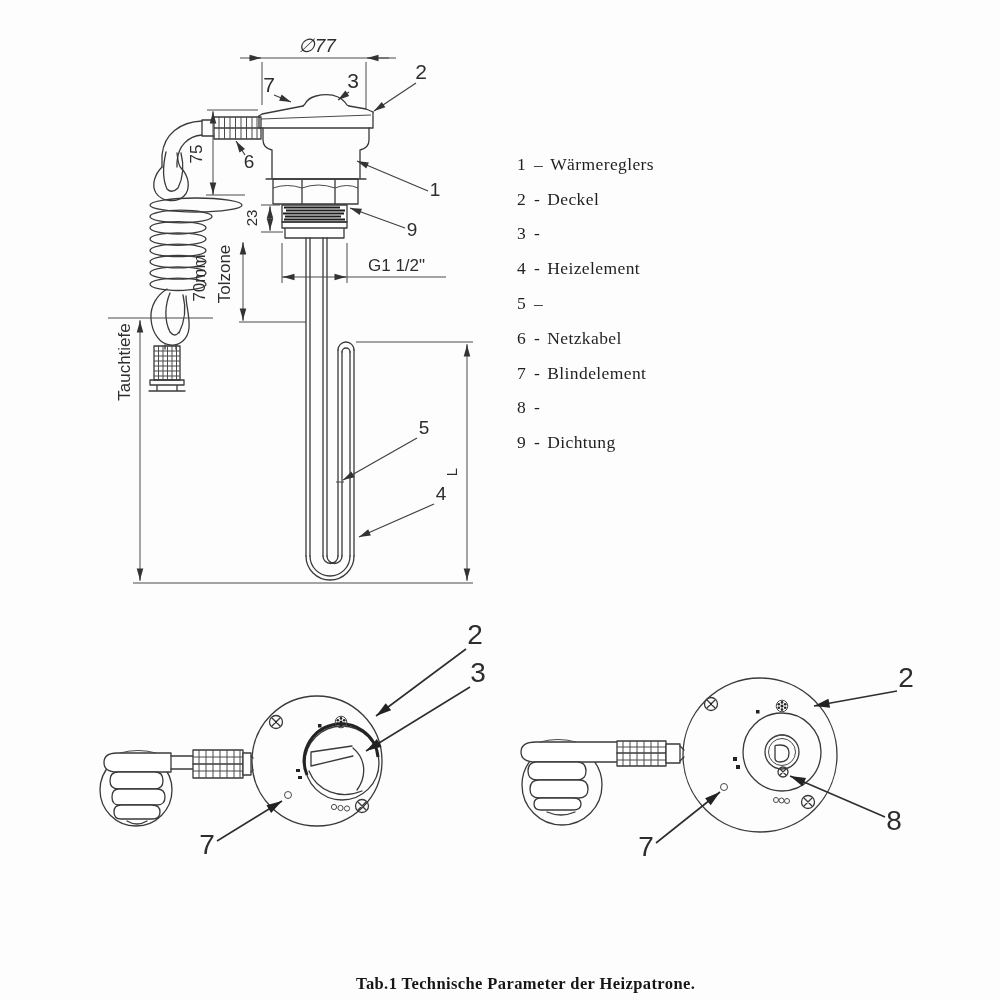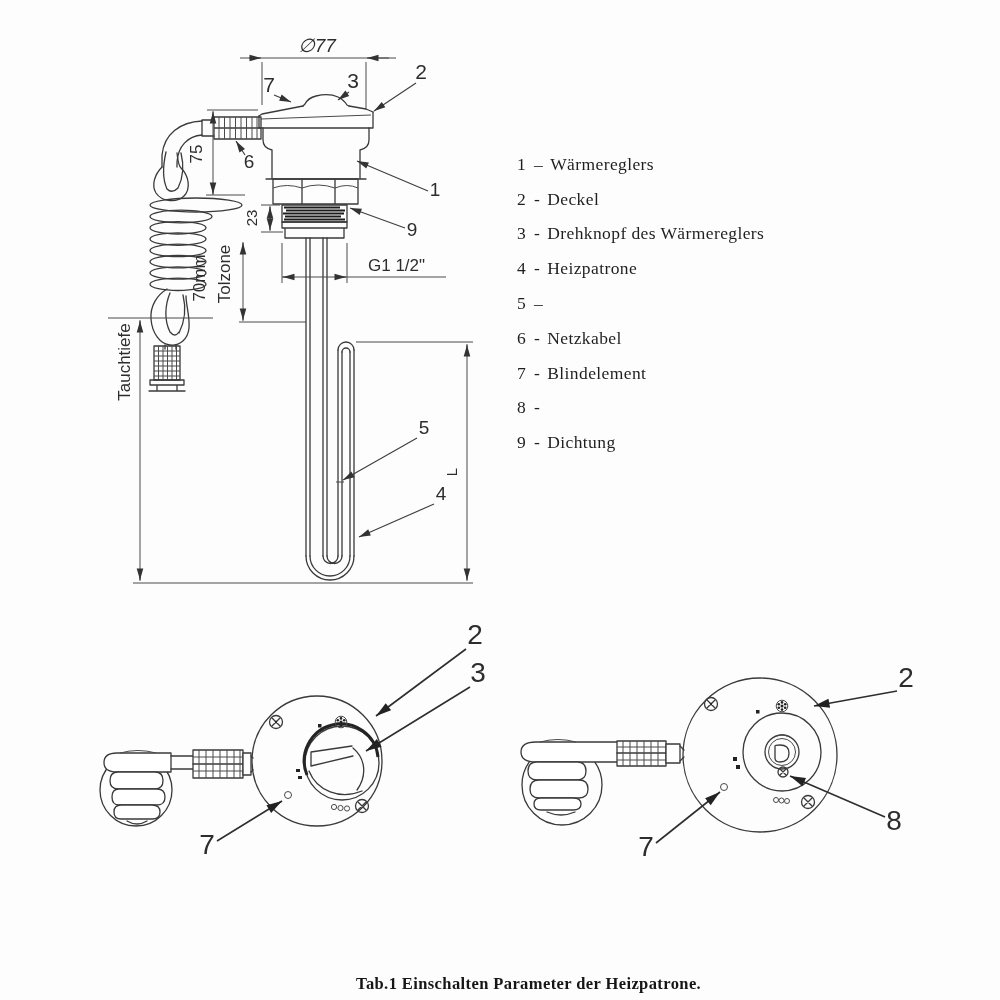--- a/index.html
+++ b/index.html
@@ -331,26 +331,25 @@
         <span>Wärmereglers</span>
       </div>
   <div class="row">
         <span class="num">2</span>
         <span class="dash">-</span>
         <span>Deckel</span>
       </div>
   <div class="row">
         <span class="num">3</span>
         <span class="dash">-</span>
-        <span>Drehknopf des Wärmereglers</span>
       </div>
   <div class="row">
         <span class="num">4</span>
         <span class="dash">-</span>
-        <span>Heizpatrone</span>
+        <span>Heizelement</span>
       </div>
   <div class="row">
         <span class="num">5</span>
         <span class="dash">–</span>
       </div>
   <div class="row">
         <span class="num">6</span>
         <span class="dash">-</span>
         <span>Netzkabel</span>
       </div>
@@ -363,15 +362,15 @@
         <span class="num">8</span>
         <span class="dash">-</span>
       </div>
   <div class="row">
         <span class="num">9</span>
         <span class="dash">-</span>
         <span>Dichtung</span>
       </div>
 </div>
 
-<div class="cap2">Tab.1 Einschalten Parameter der Heizpatrone.</div>
+<div class="cap2">Tab.1 Technische Parameter der Heizpatrone.</div>
 
 </div>
 
 </body></html>

